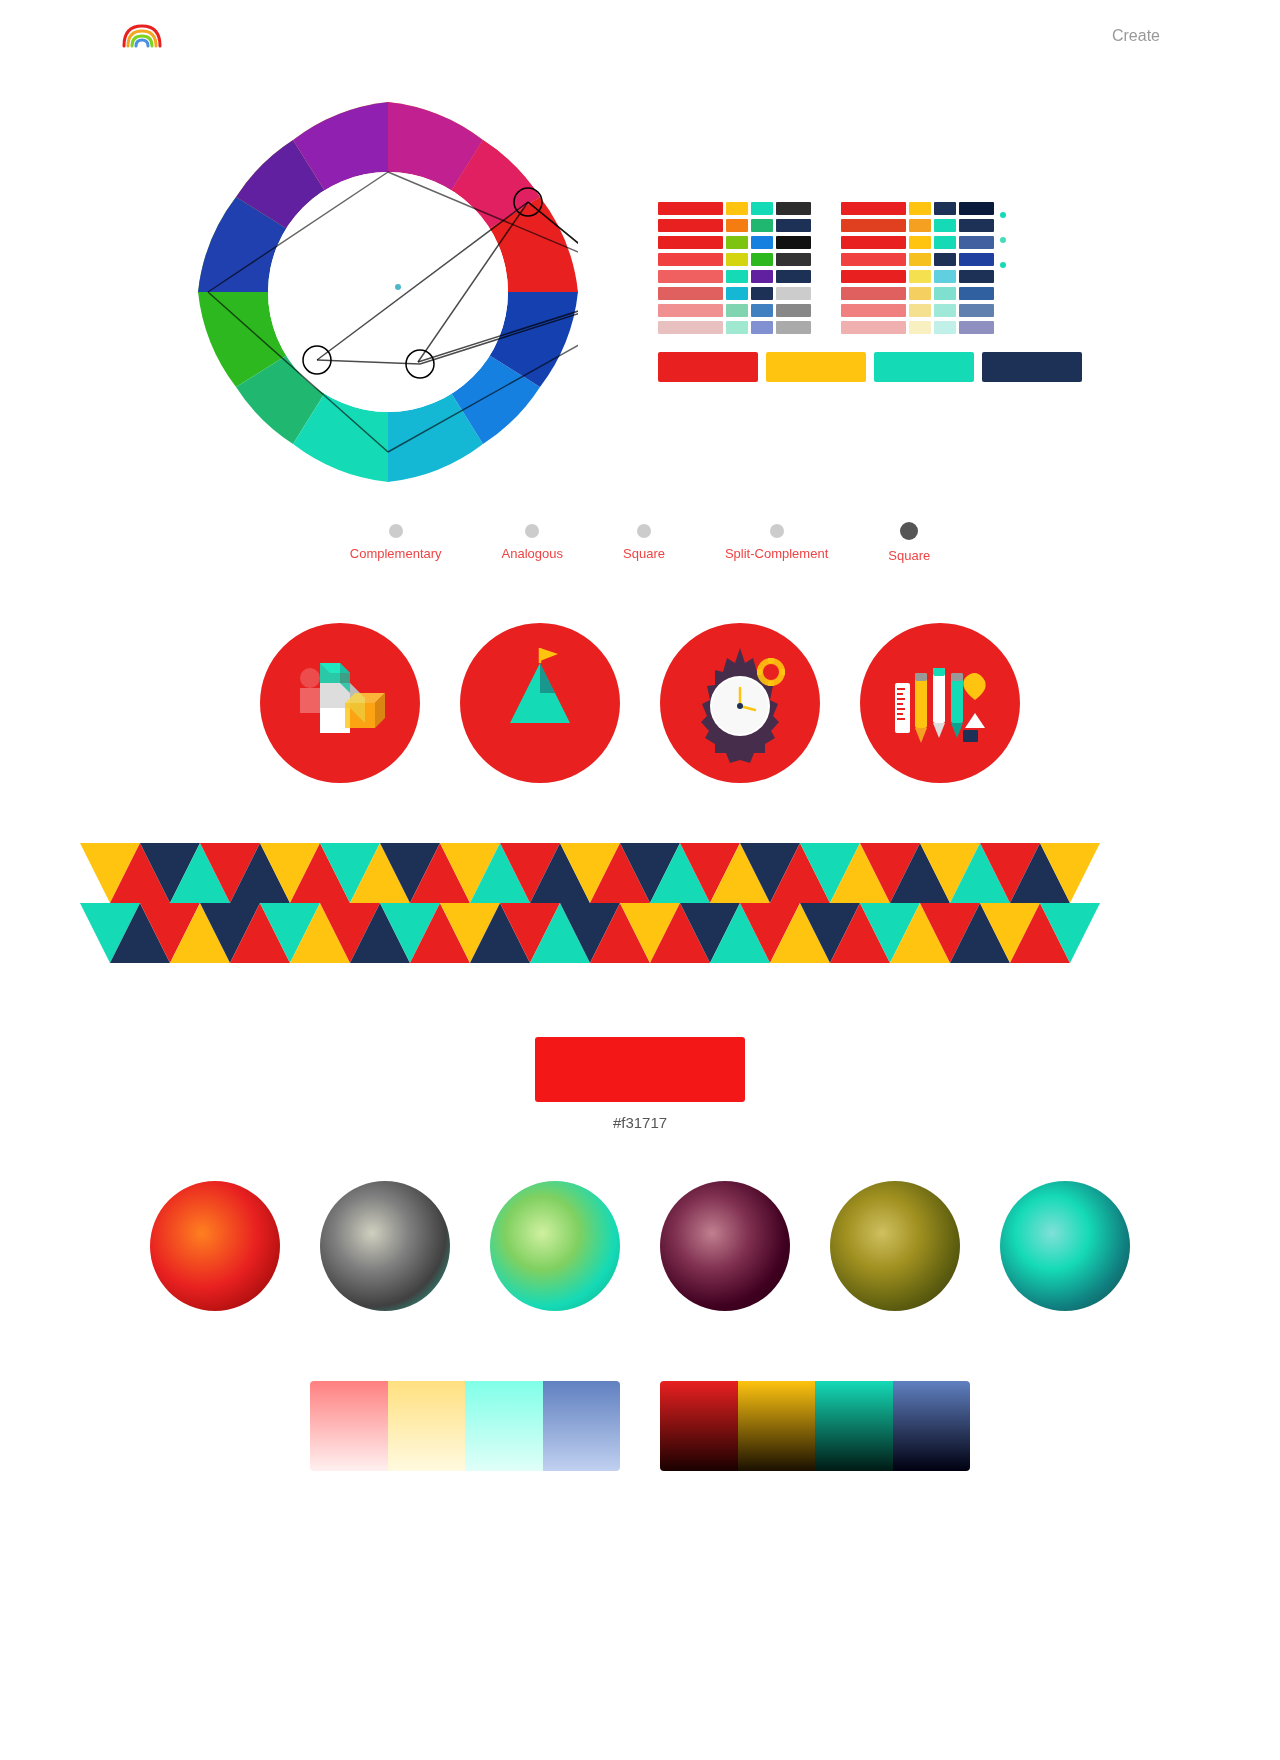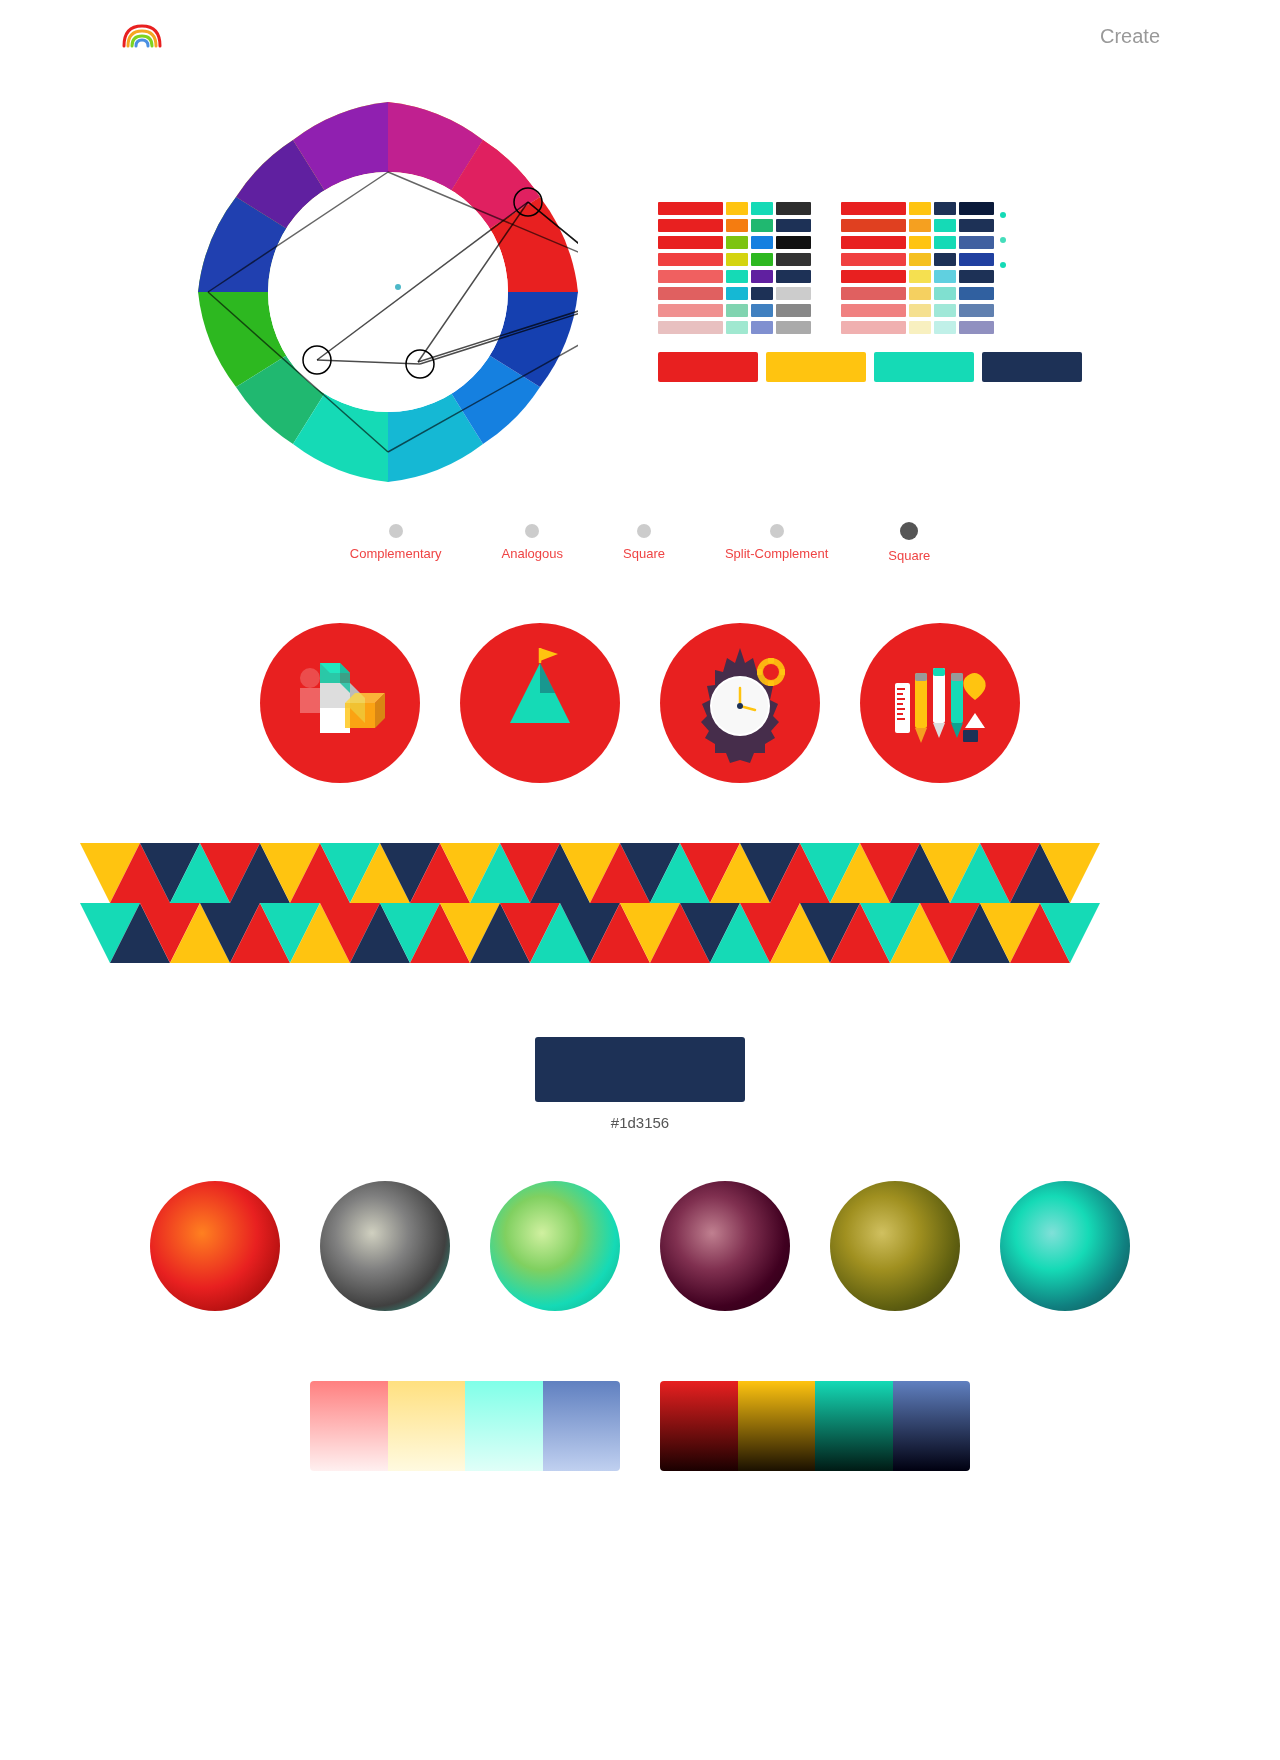--- a/index.html
+++ b/index.html
@@ -1,20 +1,20 @@
 <!DOCTYPE html>
 <html><head>
   <meta charset="utf-8">
   <style>
     * { margin: 0; padding: 0; box-sizing: border-box; }
     body { background: #fff; font-family: -apple-system, BlinkMacSystemFont, 'Segoe UI', sans-serif; width: 1280px; min-height: 1760px; position: relative; overflow-x: hidden; }
 
     
     .header { display: flex; justify-content: space-between; align-items: center; padding: 18px 120px; }
-    .create-btn { color: #999; font-size: 20px; cursor: pointer; }
+    .create-btn { color: #999; font-size: 16px; cursor: pointer; }
 
     
     .wheel-section { display: flex; align-items: center; justify-content: center; padding: 30px 80px; gap: 80px; }
     .wheel-container { position: relative; width: 380px; height: 380px; }
 
     
     .mode-tabs { display: flex; justify-content: center; align-items: center; gap: 60px; padding: 10px 0 30px; }
     .mode-tab { display: flex; flex-direction: column; align-items: center; gap: 8px; cursor: pointer; }
     .mode-dot { width: 14px; height: 14px; border-radius: 50%; background: #ccc; }
     .mode-dot.active { background: #555; width: 18px; height: 18px; }
@@ -417,22 +417,22 @@
     <polygon points="840,60 900,60 870,120" fill="#e82020"></polygon>
     <polygon points="900,60 930,120 870,120" fill="#1d3156"></polygon>
     <polygon points="900,60 960,60 930,120" fill="#ffc410"></polygon>
     <polygon points="960,60 990,120 930,120" fill="#e82020"></polygon>
     <polygon points="960,60 1020,60 990,120" fill="#15dab6"></polygon>
   </svg>
 </div>
 
 <div class="hex-section">
   <div class="hex-item">
-    <div class="hex-swatch" style="background:#1d3156;"></div>
-    <span class="hex-label">#1d3156</span>
+    <div class="hex-swatch" style="background:#f31717;"></div>
+    <span class="hex-label">#f31717</span>
   </div>
 </div>
 
 <div class="gradient-section">
   <div class="grad-circle" style="background: radial-gradient(circle at 40% 40%, #ff8020, #e82020, #800000);"></div>
   <div class="grad-circle" style="background: radial-gradient(circle at 40% 40%, #d0d0c0, #808080, #404040, #15dab6);"></div>
   <div class="grad-circle" style="background: radial-gradient(circle at 40% 40%, #d0f0a0, #80d060, #15dab6, #10a080);"></div>
   <div class="grad-circle" style="background: radial-gradient(circle at 40% 40%, #c08090, #803050, #400020, #200010);"></div>
   <div class="grad-circle" style="background: radial-gradient(circle at 40% 40%, #d0c060, #a09020, #606010, #303010);"></div>
   <div class="grad-circle" style="background: radial-gradient(circle at 40% 40%, #80e0d8, #15dab6, #108080, #104040);"></div>

